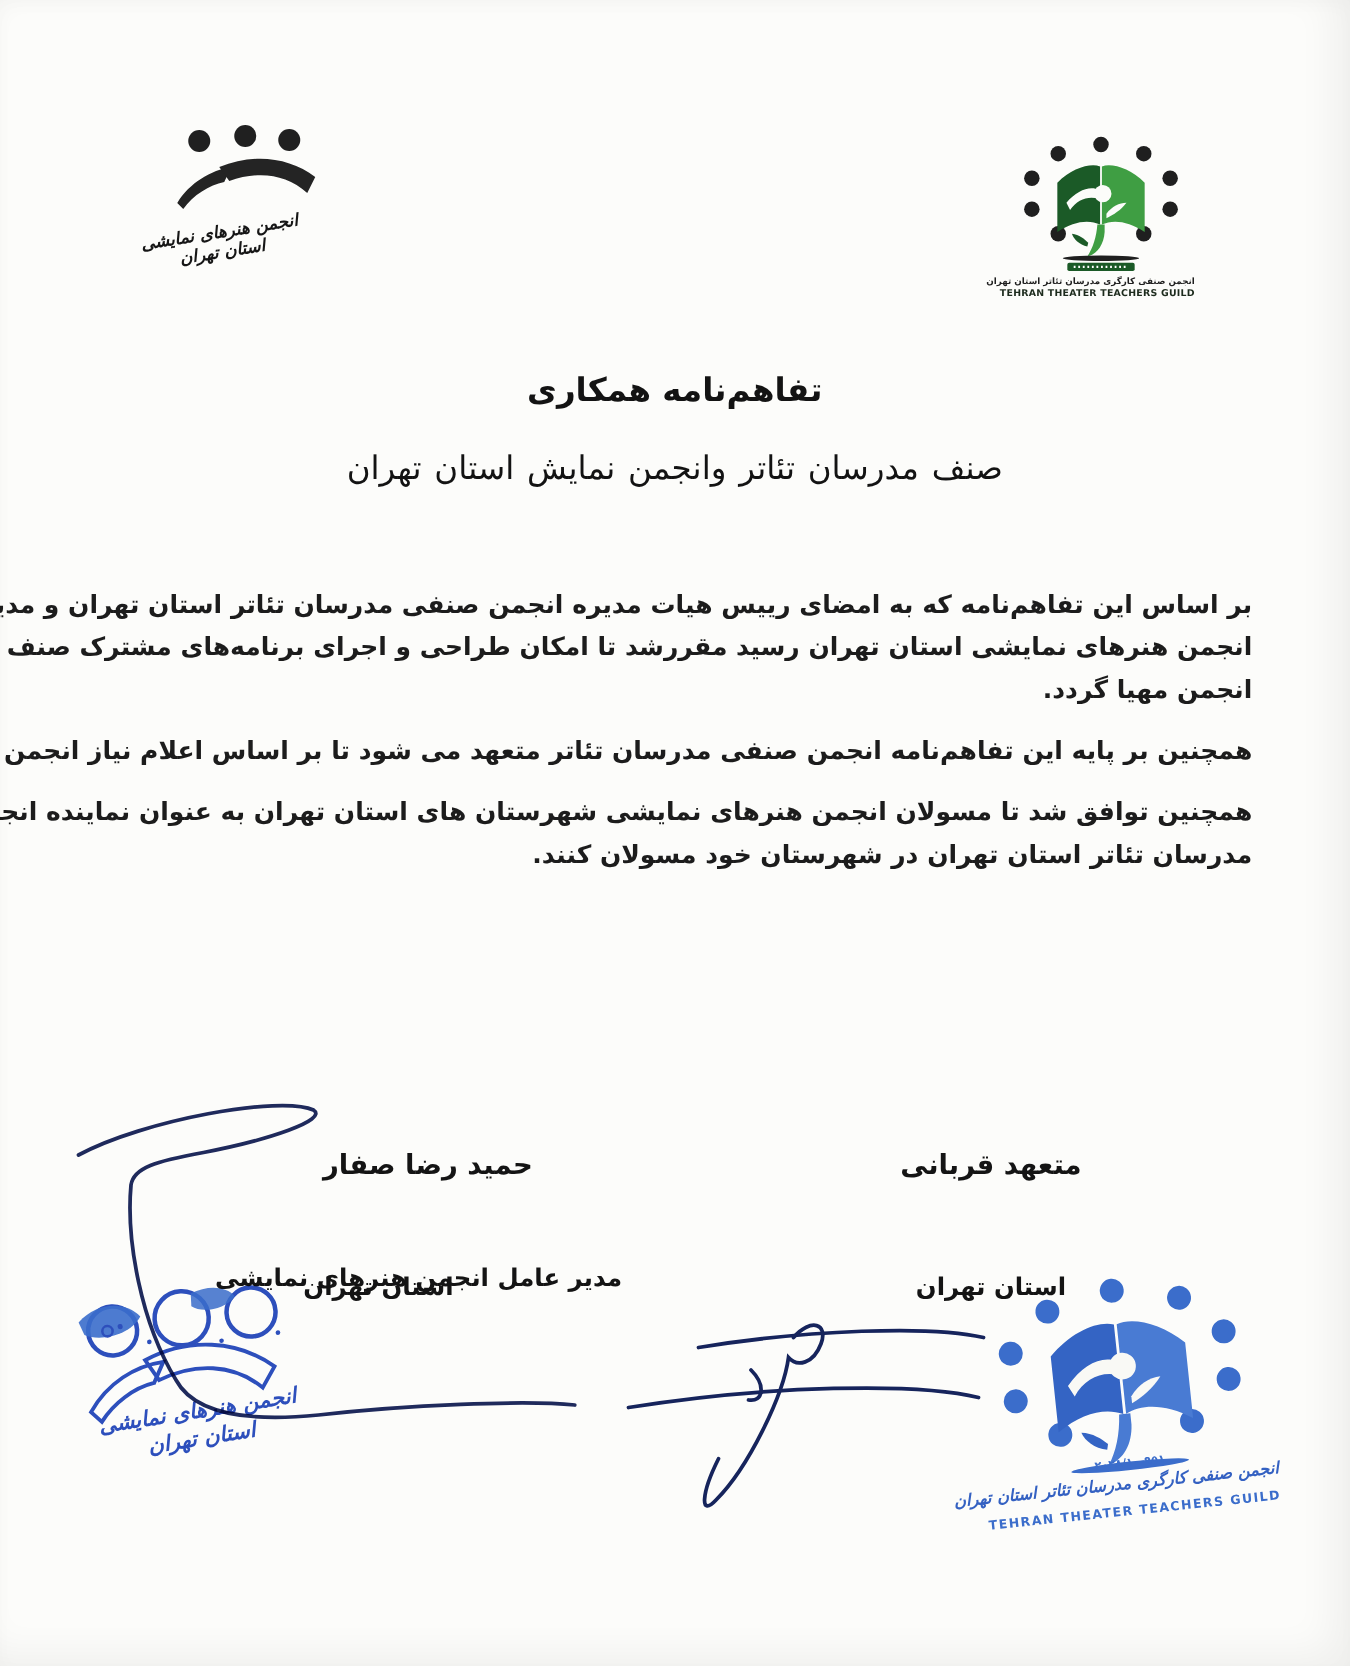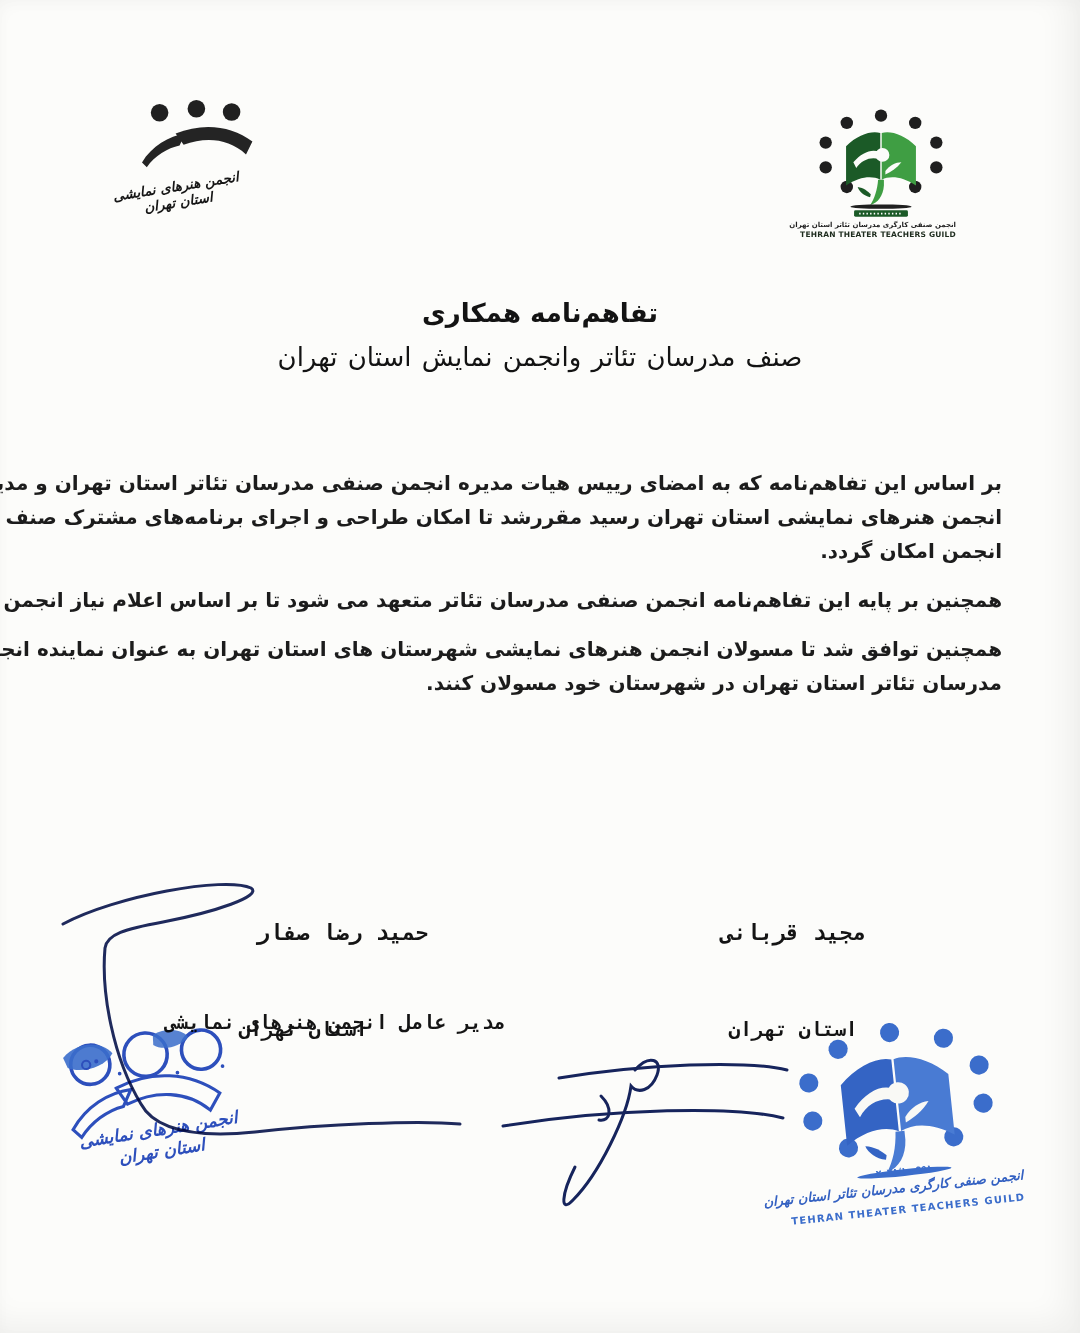--- a/index.html
+++ b/index.html
@@ -27,31 +27,31 @@
     letter-spacing:-0.5px;
   }
   .logo-right{position:absolute;left:806px;top:104px;width:150px;text-align:center;}
   .cap-fa-sm{font-size:7px;font-weight:bold;color:#1f1f1f;line-height:9px;margin-top:2px;white-space:nowrap;}
   .cap-en-sm{font-size:7.5px;font-weight:bold;color:#1d2b1d;line-height:9px;letter-spacing:0.2px;white-space:nowrap;}
   
   .guild-green{--dot:#1f1f1f;--pgL:#1b5a27;--pgR:#3f9e43;--banner:#1b5a27;}
   .guild-blue{--dot:#3b6ecf;--pgL:#3465c8;--pgR:#4a7cd8;--banner:transparent;}
   
   .title{position:absolute;top:298px;left:0;width:1080px;text-align:center;}
-  .title .t1{font-size:26px;font-weight:bold;color:#131313;margin-bottom:14px;}
+  .title .t1{font-size:26px;font-weight:bold;color:#131313;margin-bottom:32px;}
   .title .t2{font-size:26px;font-weight:normal;color:#131313;word-spacing:2px;}
   
   .body-text{position:absolute;top:466px;right:78px;width:925px;}
   .body-text .para{margin-bottom:15px;}
   .body-text .line{
     font-size:20px;font-weight:bold;color:#1c1c1c;
     line-height:34px;white-space:nowrap;text-align:right;
   }
   
-  .sig-label{position:absolute;text-align:center;font-weight:bold;color:#141414;font-family:Liberation Mono, monospace;}
+  .sig-label{position:absolute;text-align:center;font-weight:bold;color:#141414;}
   .name{font-size:22px;}
   .role{font-size:19.5px;}
   
   .stamp{position:absolute;mix-blend-mode:multiply;}
   .stamp-left{left:52px;top:1024px;width:218px;height:195px;transform:rotate(-3deg);}
   .stamp-left .cal{
     position:absolute;top:94px;left:8px;width:198px;text-align:center;
     transform:rotate(-6deg);
     font-size:17px;font-weight:bold;font-style:italic;
     line-height:22px;color:#2d50c0;letter-spacing:-0.5px;
@@ -123,36 +123,36 @@
 
   <div class="title">
     <div class="t1">تفاهم‌نامه همکاری</div>
     <div class="t2">صنف مدرسان تئاتر وانجمن  نمایش استان تهران</div>
   </div>
 
   <div class="body-text">
     <div class="para">
       <div class="line">بر اساس این تفاهم‌نامه که به امضای رییس هیات مدیره انجمن صنفی مدرسان تئاتر استان تهران و مدیر عامل</div>
       <div class="line">انجمن هنرهای نمایشی استان تهران رسید مقررشد تا امکان طراحی و اجرای برنامه‌های مشترک صنف و</div>
-      <div class="line">انجمن امکان گردد.</div>
+      <div class="line">انجمن مهیا گردد.</div>
     </div>
     <div class="para">
       <div class="line">همچنین بر پایه این تفاهم‌نامه انجمن صنفی مدرسان تئاتر متعهد می شود تا بر اساس اعلام نیاز انجمن نمایش</div>
     </div>
     <div class="para">
       <div class="line">همچنین توافق شد تا مسولان انجمن هنرهای نمایشی شهرستان های استان تهران به عنوان نماینده انجمن صنفی</div>
       <div class="line">مدرسان تئاتر استان تهران در شهرستان خود مسولان کنند.</div>
     </div>
   </div>
 
   <div class="sig-label name" style="left:235px;top:920px;width:215px;">حمید رضا صفار</div>
   <div class="sig-label role" style="left:150px;top:971px;width:370px;margin-top:40px;">مدیر عامل انجمن هنرهای نمایشی</div>
   <div class="sig-label role" style="left:208px;top:1018px;width:190px;">استان تهران</div>
 
-  <div class="sig-label name" style="left:698px;top:920px;width:190px;">مجید قربانی</div>
+  <div class="sig-label name" style="left:698px;top:920px;width:190px;">متعهد قربانی</div>
   <div class="sig-label role" style="left:698px;top:1018px;width:190px;">استان تهران</div>
 
   <div class="stamp stamp-left">
     <svg width="212" height="132" viewBox="0 0 205 128">
       <g stroke="#2d50c0" fill="none" stroke-width="3.5">
         <circle cx="34" cy="36" r="19"></circle>
         <circle cx="88" cy="29" r="21"></circle>
         <circle cx="142" cy="27" r="19"></circle>
       </g>
       <path d="M8,28 C24,12 46,14 56,26 C48,40 24,44 12,38 Z" fill="#3b6ecf" opacity="0.9"></path>

